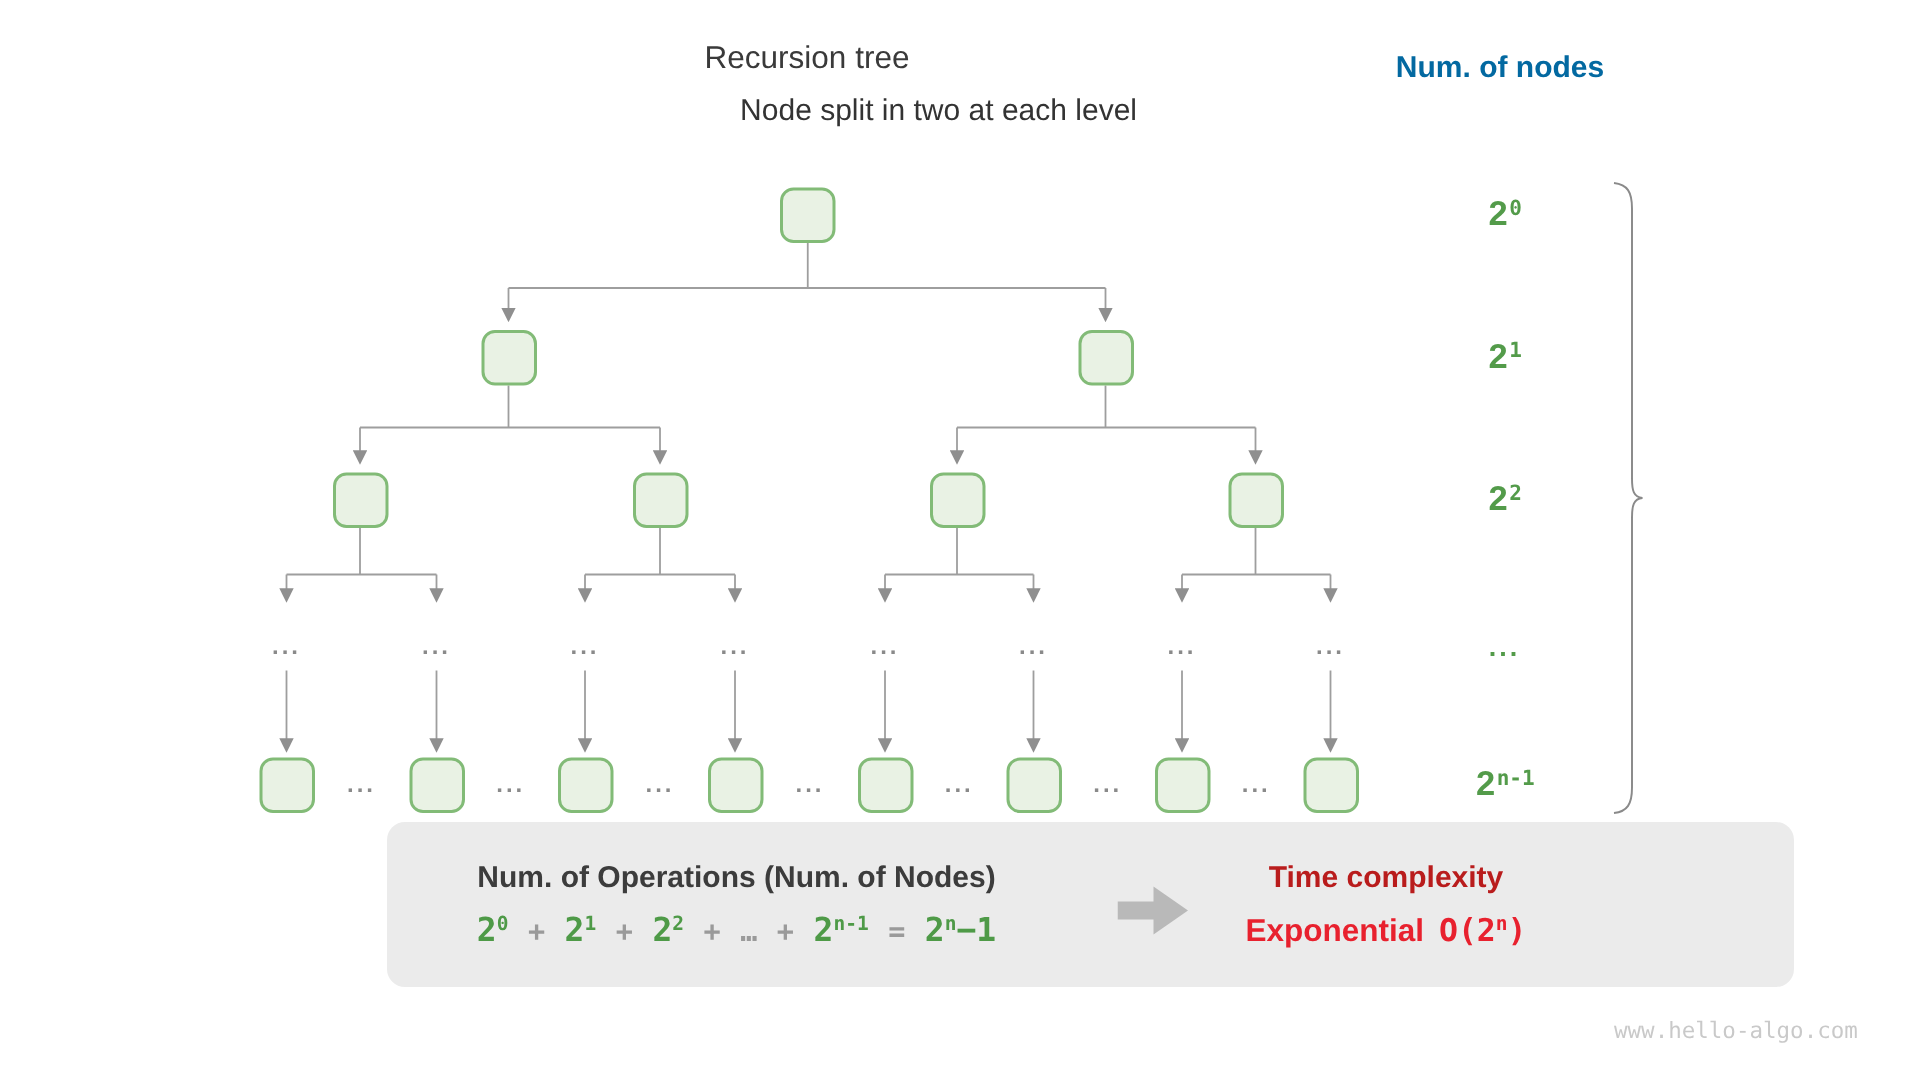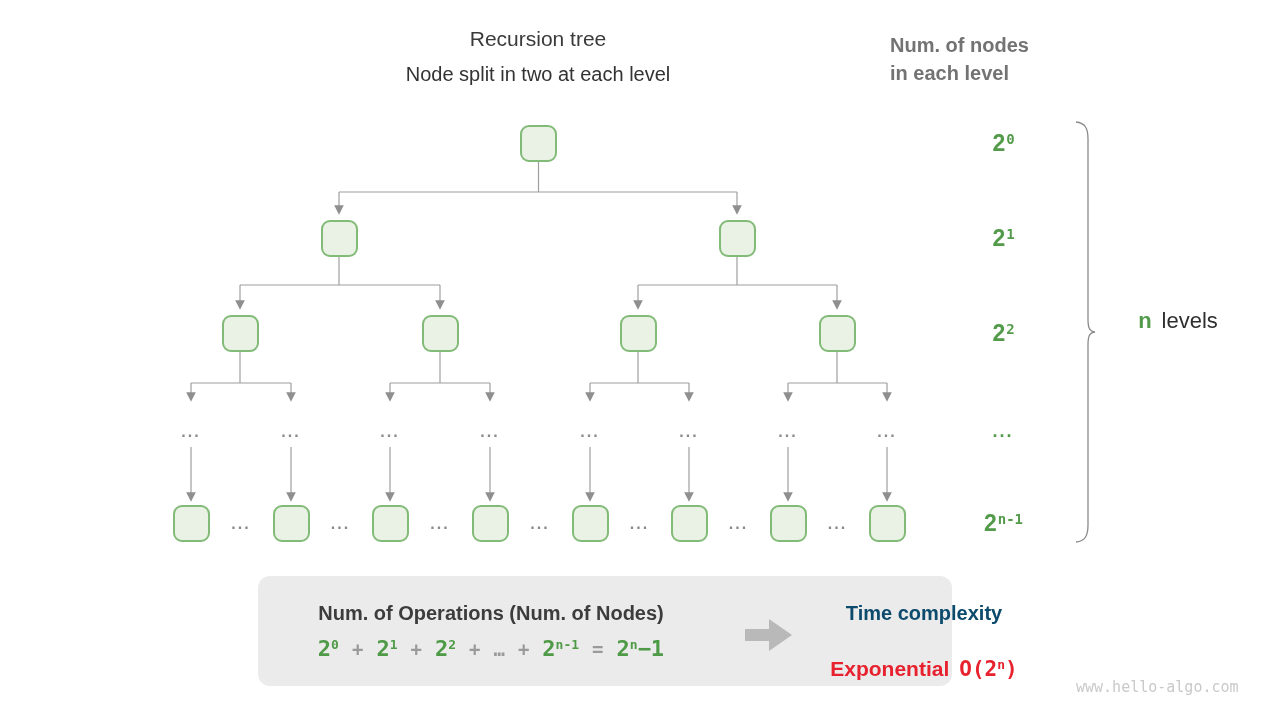--- a/index.html
+++ b/index.html
@@ -4,73 +4,72 @@
 <style>
   html,body{margin:0;padding:0;background:#ffffff;}
   #canvas{
     position:relative;width:1280px;height:720px;overflow:hidden;background:#ffffff;
     font-family:"Liberation Sans",sans-serif;
   }
   .abs{position:absolute;}
   
   .tree-title{left:338px;top:27px;width:400px;text-align:center;
     font-size:21px;font-weight:normal;color:#3a3a3a;}
-  .tree-subtitle{left:318px;top:63px;width:440px;text-align:center;
+  .tree-subtitle{left:318px;top:63px;width:440px;text-align:right;
     font-size:20px;color:#333333;}
-  .right-header{left:890px;top:31px;width:220px;
-    font-size:20px;font-weight:bold;color:#737373;line-height:28px;}
+  .right-header{left:890px;top:31px;width:220px;text-align:center;
+    font-size:20px;font-weight:bold;color:#0369a1;line-height:28px;}
   
   .node{position:absolute;width:37px;height:37px;box-sizing:border-box;
     background:#e9f2e4;border:2px solid #82bb77;border-radius:9px;}
   
   .dots{position:absolute;width:30px;text-align:center;
     font-size:16px;font-weight:bold;color:#8a8a8a;letter-spacing:2px;}
   
   .lvl{position:absolute;left:972px;width:62px;text-align:center;
     font-size:23px;font-weight:bold;color:#539b4a;}
   .lvl sup{font-family:"DejaVu Sans Mono",monospace;font-size:14px;position:relative;top:2px;left:1px;}
   .lvl-dots{position:absolute;left:972px;width:62px;text-align:center;
     font-size:18px;font-weight:bold;color:#539b4a;letter-spacing:2px;}
   
   .brace-label{left:1108px;top:305px;width:140px;text-align:center;
     font-size:22px;color:#2f2f2f;line-height:31px;}
   .brace-label .n{color:#539b4a;font-weight:bold;margin-right:10px;}
   
-  .summary-box{left:258px;top:576px;width:694px;height:110px;
+  .summary-box{left:258px;top:548px;width:938px;height:110px;
     background:#ebebeb;border-radius:12px;}
   .ops-title{left:0;top:26px;width:466px;text-align:center;
     font-size:20px;font-weight:bold;color:#3c3c3c;}
   .formula{left:0;top:60px;width:466px;display:flex;justify-content:center;
     align-items:baseline;gap:13px;
     font-family:"DejaVu Sans Mono",monospace;font-weight:bold;}
   .f-term{font-size:22px;color:#4e9a47;}
   .f-term sup{font-size:13px;position:relative;top:1px;}
   .f-op{font-size:19px;color:#9a9a9a;}
   .time-title{left:538px;top:26px;width:256px;text-align:center;
-    font-size:20px;font-weight:bold;color:#0c4a6e;}
+    font-size:20px;font-weight:bold;color:#b91c1c;}
   .complexity{left:538px;top:60px;width:256px;text-align:center;
-    font-weight:bold;color:#e8212e;white-space:nowrap;margin-top:20px;}
+    font-weight:bold;color:#e8212e;white-space:nowrap;}
   .cx-name{font-size:21px;margin-right:10px;}
   .cx-o{font-family:"DejaVu Sans Mono",monospace;font-size:21px;}
   .cx-o sup{font-size:13px;position:relative;top:1px;}
   
   .watermark{left:1076px;top:678px;font-family:"DejaVu Sans Mono",monospace;
     font-size:15px;color:#c9c9c9;}
   svg{position:absolute;left:0;top:0;pointer-events:none;}
 </style>
 </head>
 <body>
 
 <div id="canvas">
 
   <div class="abs tree-title">Recursion tree</div>
   <div class="abs tree-subtitle">Node split in two at each level</div>
   <div class="abs right-header">
     <div>Num. of nodes</div>
-    <div>in each level</div>
   </div>
 
   <svg width="1280" height="720" viewBox="0 0 1280 720">
     <defs>
       <marker id="ah" viewBox="0 0 8 8" refX="6.5" refY="4" markerWidth="8" markerHeight="8" orient="auto-start-reverse">
         <path d="M0,0 L8,4 L0,8 z" fill="#8f8f8f"></path>
       </marker>
     </defs>
     <g stroke="#9e9e9e" stroke-width="1.2" fill="none">
 
@@ -162,21 +161,20 @@
   </div>
   <div class="lvl" style="top:319px;">
     <span>2</span><sup>2</sup>
   </div>
   <div class="lvl-dots" style="top:421px;">...</div>
   <div class="lvl" style="top:509px;">
     <span>2</span><sup>n-1</sup>
   </div>
 
   <div class="abs brace-label">
-    <div><span class="n">n</span><span>levels</span></div>
   </div>
 
   <div class="abs summary-box">
     <div class="abs ops-title">Num. of Operations (Num. of Nodes)</div>
 
     <div class="abs formula">
       <span class="f-term"><span>2</span><sup>0</sup></span>
       <span class="f-op">+</span>
       <span class="f-term"><span>2</span><sup>1</sup></span>
       <span class="f-op">+</span>

